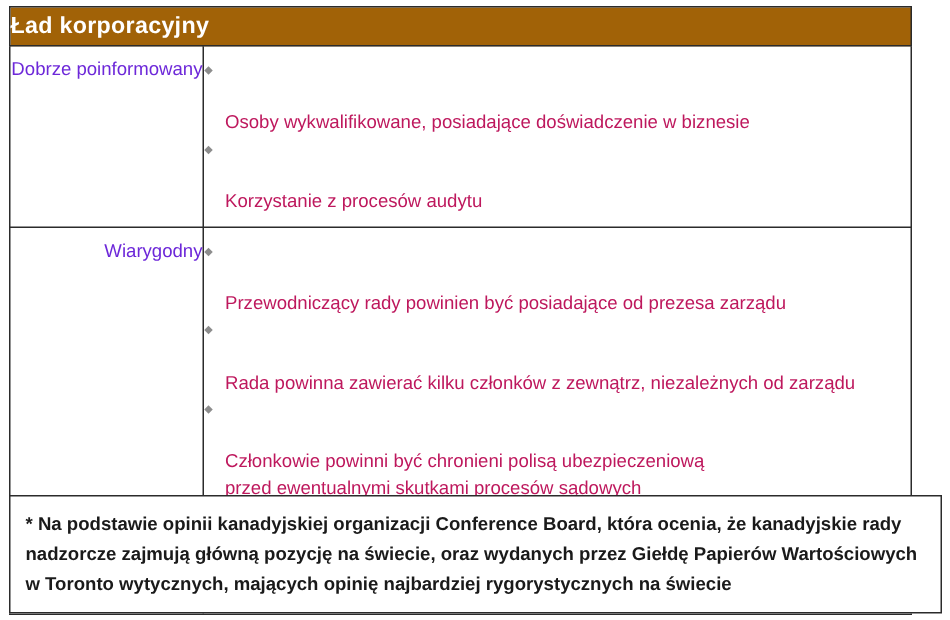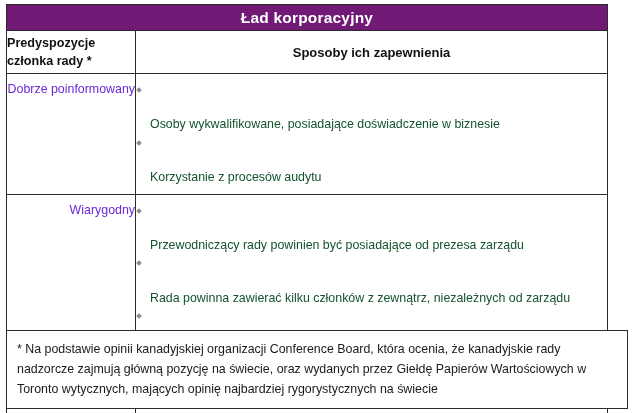--- a/index.html
+++ b/index.html
@@ -37,24 +37,23 @@
   .gov-table td,
   .gov-table th {
     border: 1px solid #2b2b2b;
     vertical-align: top;
     padding: 0;
     background: #ffffff;
   }
 
   
   .title-band td {
-    background: #701a75;
+    background: #a16207;
     border: 1px solid #2b2b2b;
     height: 25px;
-    text-align: center;
     vertical-align: middle;
   }
   .title-text {
     display: block;
     color: #ffffff;
     font-size: 15.5px;
     font-weight: bold;
     letter-spacing: 0.2px;
     line-height: 25px;
   }
@@ -110,21 +109,21 @@
   ul.bullets {
     list-style: none;
     margin: 0;
     padding: 0;
   }
   ul.bullets li {
     position: relative;
     padding-left: 14px;
     font-size: 12.4px;
     line-height: 17.6px;
-    color: #14532d;
+    color: #be185d;
     white-space: pre-line;
   }
   ul.bullets li .diamond {
     position: absolute;
     left: 1px;
     top: 7px;
     width: 4px;
     height: 4px;
     background: #8d8d8d;
     transform: rotate(45deg);
@@ -140,48 +139,40 @@
     border: 1.2px solid #2b2b2b;
     background: #ffffff;
     padding: 8px 10px 9px 10px;
   }
   .footnote p {
     margin: 0;
     font-size: 12.4px;
     line-height: 20px;
     color: #1a1a1a;
     white-space: pre-line;
+    font-weight: bold;
   }
 </style>
 </head>
 <body>
 
 <div class="page">
 
   <table class="gov-table">
     <colgroup>
       <col class="col-label">
       <col>
     </colgroup>
     <tbody>
       <tr class="title-band">
         <td colspan="2">
           <span class="title-text">Ład korporacyjny</span>
         </td>
       </tr>
 
-      <tr class="head-row">
-        <td class="head-left">
-          <span class="head-text">Predyspozycje
-członka rady *</span>
-        </td>
-        <td class="head-right">
-          <span class="head-text">Sposoby ich zapewnienia</span>
-        </td>
-      </tr>
 
       <tr class="body-row">
         <td class="cell-term">
           <span class="term-text">Dobrze
 poinformowany</span>
         </td>
         <td class="cell-items">
           <ul class="bullets">
             <li>
               <span class="diamond"></span>

